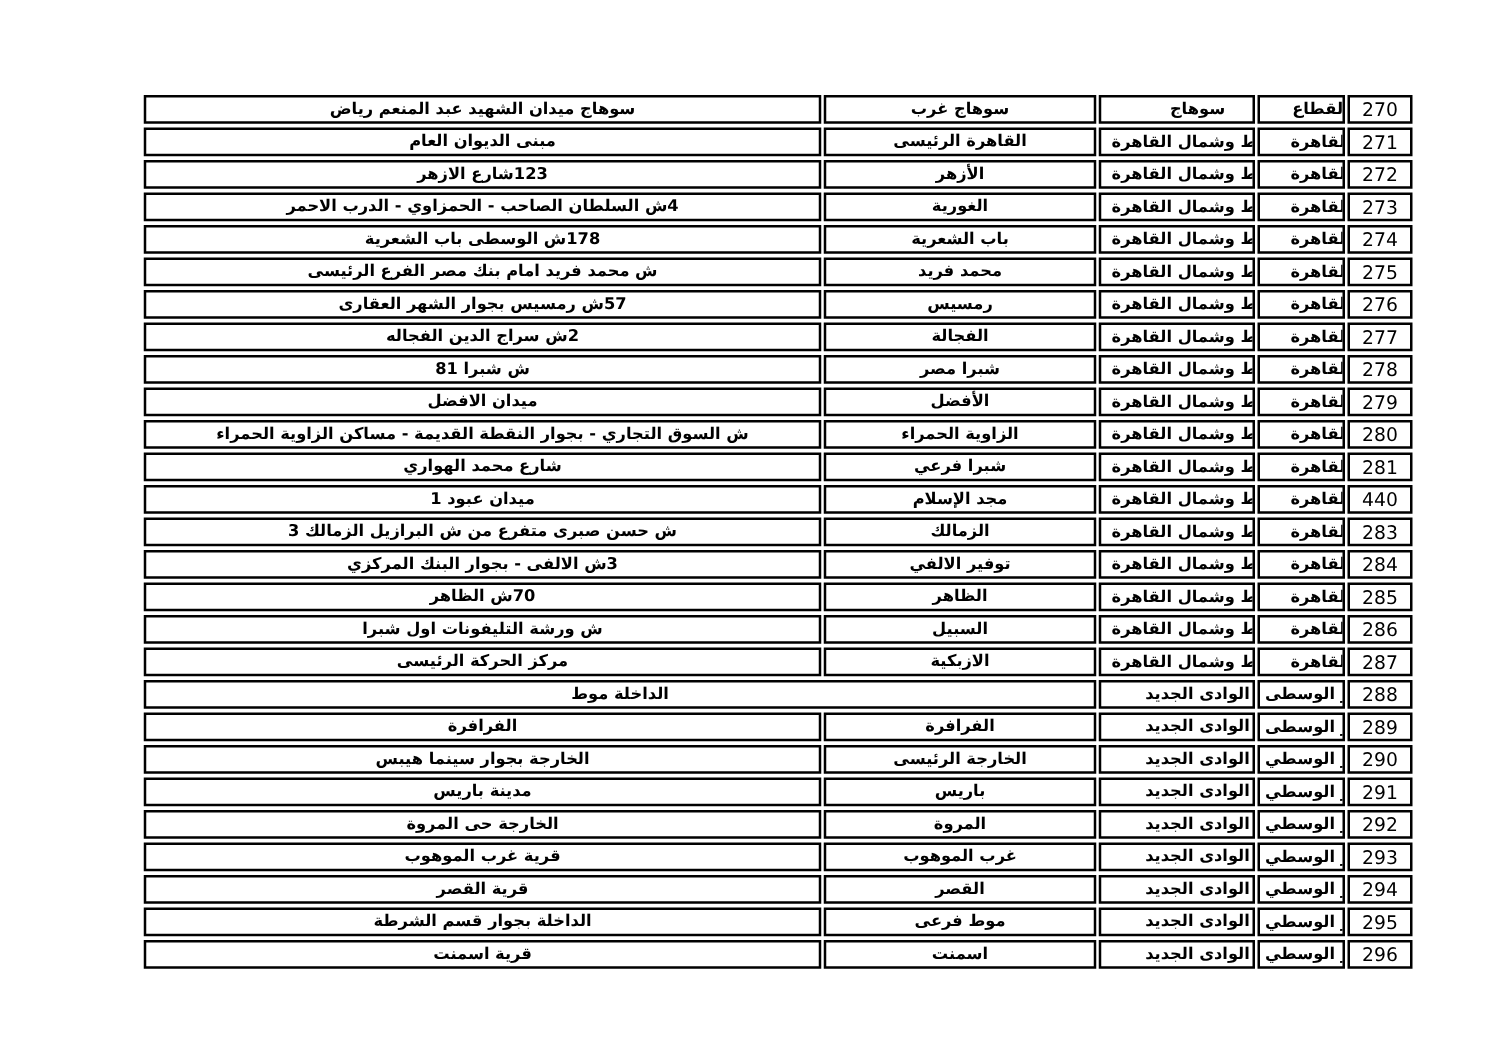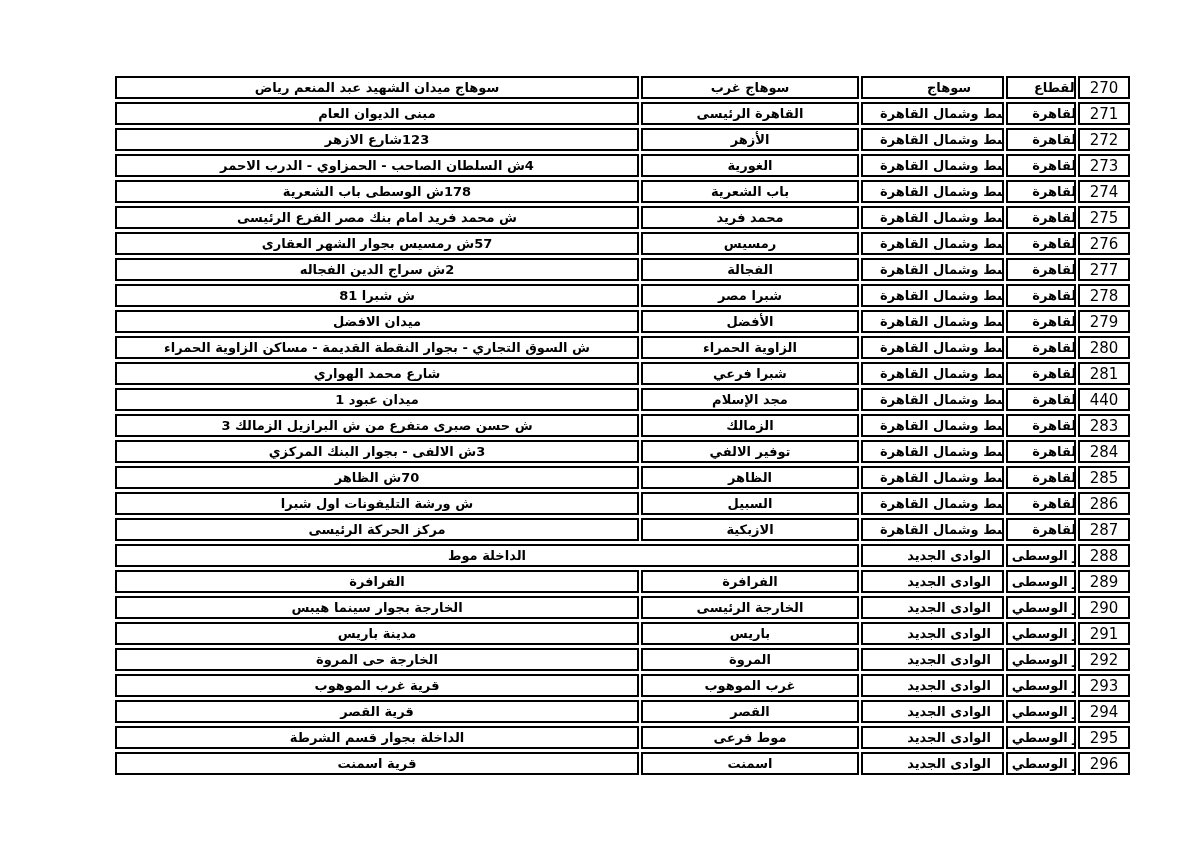--- a/index.html
+++ b/index.html
@@ -19,21 +19,21 @@
   .cell{
     border:2px solid #000000;background:#fff;box-sizing:border-box;
     height:23px;display:flex;align-items:center;justify-content:center;
     overflow:hidden;white-space:nowrap;
   }
   .c-num{
     width:52px;font-size:15px;font-weight:400;color:#000;
     direction:ltr;font-family:"DejaVu Sans","Liberation Sans",sans-serif;
   }
   .c-sector{width:70px;padding-left:31px;}
-  .c-city{width:143px;padding-left:33px;}
+  .c-city{width:125px;padding-left:33px;}
   .c-branch{width:218px;}
   .c-address{flex:1 1 auto;}
   .ar{
     font-weight:700;color:#000;font-size:13px;line-height:19px;
     direction:rtl;
   }
 </style>
 </head>
 <body>
 

